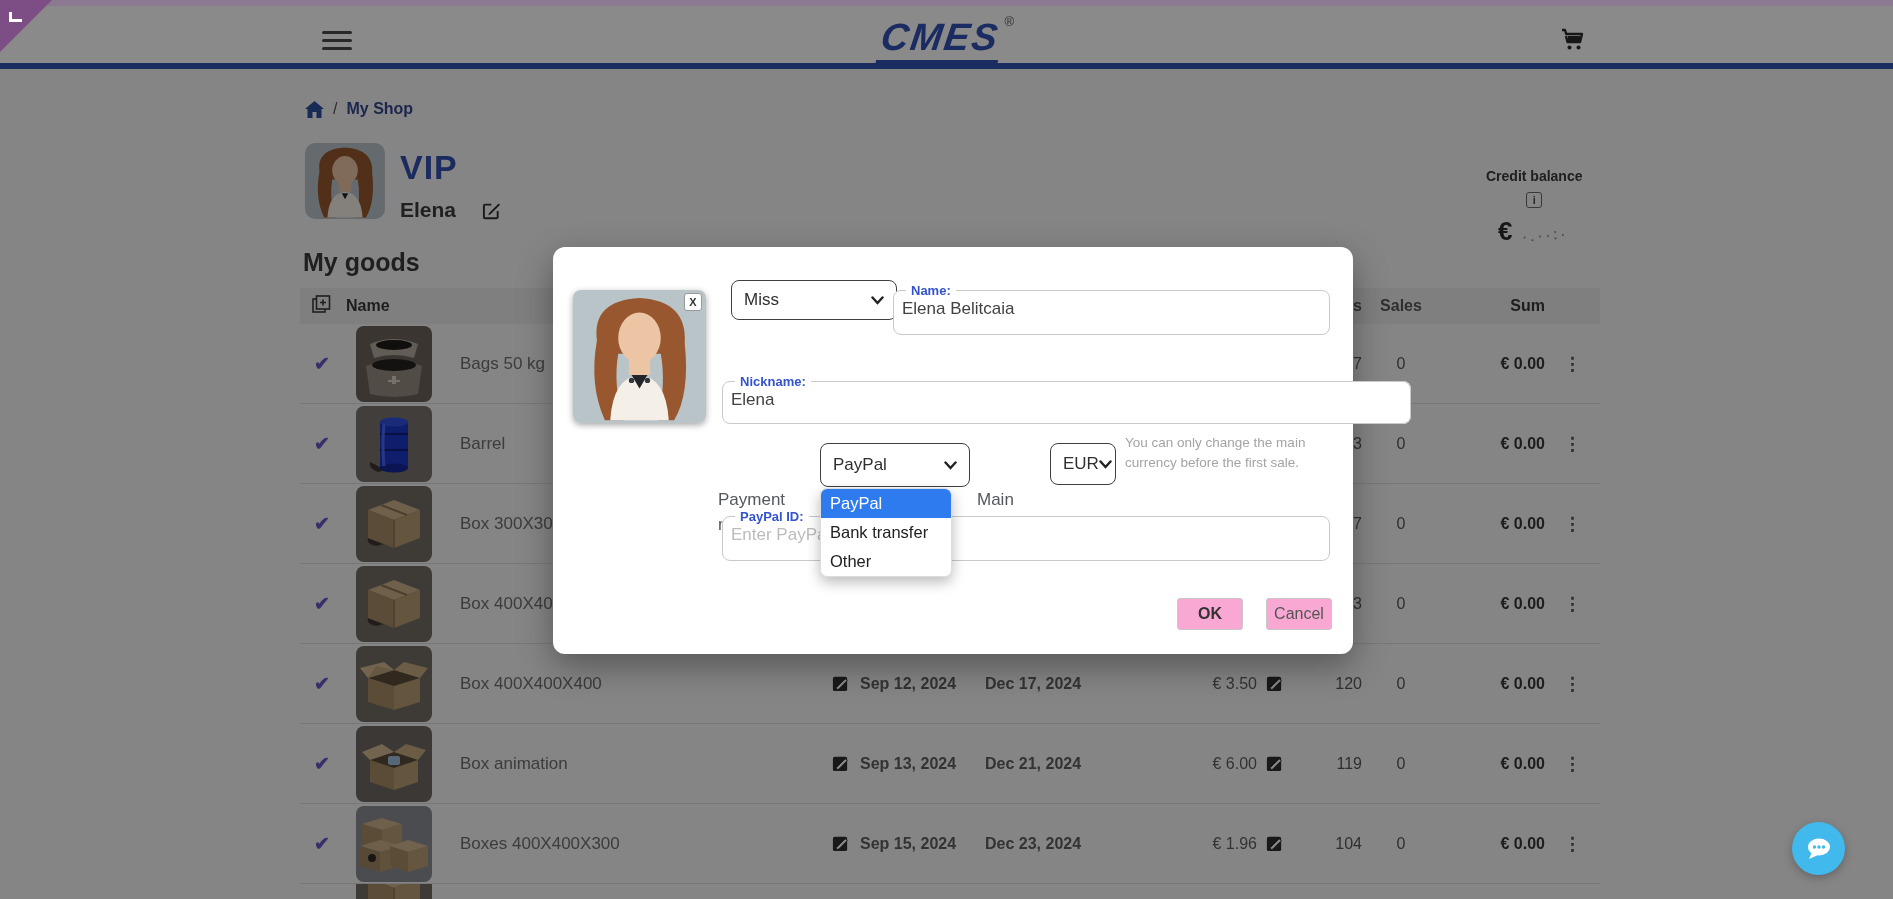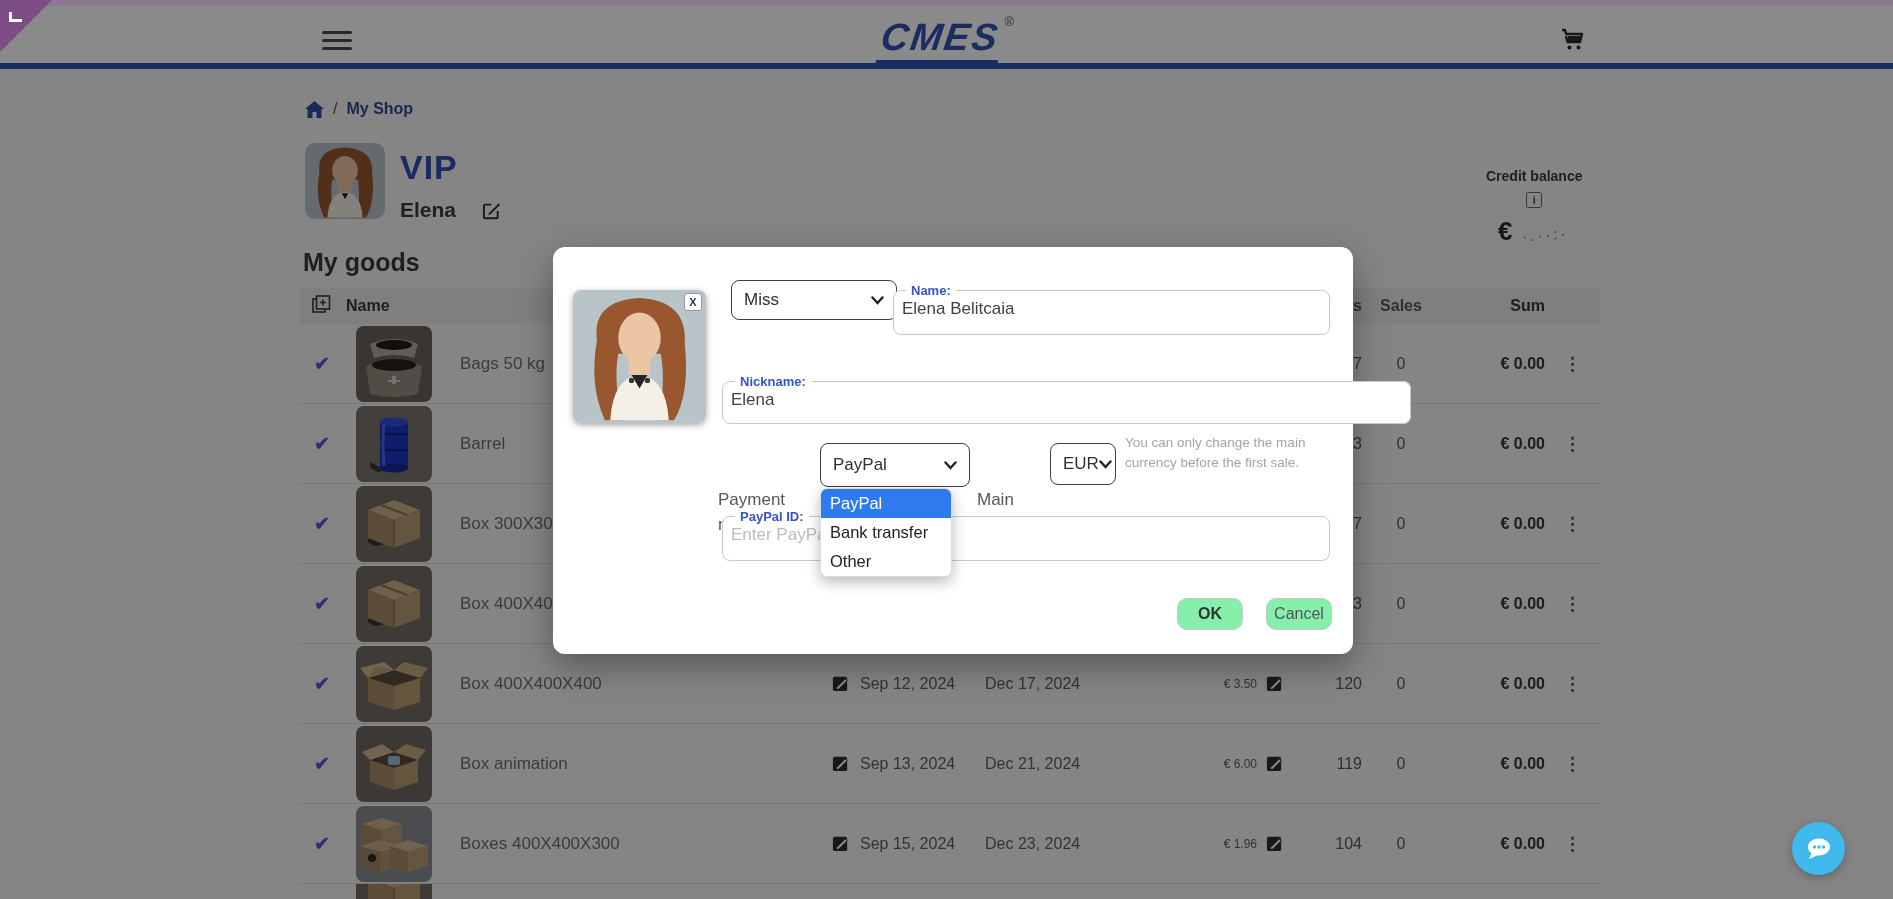--- a/index.html
+++ b/index.html
@@ -48,23 +48,23 @@
   .goods-table { position:absolute; left:300px; top:288px; width:1300px; }
   .t-header { display:flex; align-items:center; height:36px; background:#ebebeb; font-size:16px;
     font-weight:700; color:#383838; }
   .t-row { display:flex; align-items:center; height:80px; border-bottom:1px solid #dcdcdc; background:transparent; }
   .t-row.partial { height:15px; overflow:hidden; border-bottom:none; }
   .c-check { width:44px; text-align:center; font-size:19px; color:#6a56c8; font-weight:700; cursor:pointer; }
   .c-img { width:100px; display:flex; align-items:center; }
   .c-img .prod { width:76px; height:76px; border-radius:8px; overflow:hidden; margin-left:12px; }
   .c-name { flex:1; padding-left:16px; font-size:17px; color:#6f6f6f; }
   .c-edit { width:40px; display:flex; justify-content:center; }
-  .c-start,.c-end { width:125px; font-size:16px; color:#5f5f5f; }
+  .c-start,.c-end { width:125px; font-size:16px; color:#5f5f5f;font-weight:bold; }
   .c-price { width:180px; display:flex; align-items:center; justify-content:flex-end; gap:8px;
-    font-size:12px; color:#5f5f5f; padding-right:6px; }
+    font-size:16px; color:#5f5f5f; padding-right:6px; }
   .c-views { width:72px; text-align:right; font-size:16px; color:#585858; }
   .c-sales { width:78px; text-align:center; font-size:16px; color:#585858; }
   .c-sum { width:105px; text-align:right; font-size:16px; font-weight:700; color:#383838; }
   .c-menu { width:55px; text-align:center; font-size:18px; font-weight:700; color:#555; letter-spacing:0; cursor:pointer; }
   .t-header .h-name { padding-left:2px; }
   .t-header .h-spacer { flex:1; }
   .edit-icon-svg { width:19px; height:19px; cursor:pointer; }
   .prod svg { display:none; width:76px; height:76px; }
   .t-row[data-image="bags"]    svg[data-v="bags"],
   .t-row[data-image="barrel"]  svg[data-v="barrel"],
@@ -107,21 +107,21 @@
   .lbl-currency { left:424px; top:197px; width:100px; }
   .sel-payment { position:absolute; left:267px; top:196px; width:150px; height:44px; }
   .sel-currency { position:absolute; left:497px; top:196px; width:66px; height:42px; }
   .m-note { position:absolute; left:572px; top:186px; width:214px; font-size:13.5px; color:#a4a4a4; line-height:1.5; }
   .dropdown { position:absolute; left:267px; top:241px; width:132px; background:#fff; border:1px solid #ddd;
     border-radius:7px; box-shadow:0 5px 14px rgba(0,0,0,.28); overflow:hidden; z-index:5; }
   .dropdown .opt { height:29px; display:flex; align-items:center; padding-left:9px; font-size:16.5px;
     color:#222; cursor:pointer; }
   .dropdown .opt.selected { background:#2e7bef; color:#fff; }
   .m-btns { position:absolute; left:0; top:351px; width:100%; }
-  .btn { position:absolute; height:32px; border:1px solid #c8c8c8; border-radius:10px; background:#86efac;
+  .btn { position:absolute; height:32px; border:1px solid #c8c8c8; border-radius:3px; background:#f9a8d4;
     font-size:16px; display:flex; align-items:center; justify-content:center; cursor:pointer;
     font-family:"Liberation Sans", sans-serif; }
   .btn-ok { left:624px; width:66px; font-weight:700; color:#333; }
   .btn-cancel { left:713px; width:66px; color:#555; }
   .chev { width:13px; height:9px; flex:none; }
 
   
   .chat-btn { position:absolute; left:1792px; top:822px; width:53px; height:53px; border-radius:50%;
     background:#41b9ed; z-index:40; display:flex; align-items:center; justify-content:center;
     box-shadow:0 3px 8px rgba(0,0,0,.25); cursor:pointer; }

